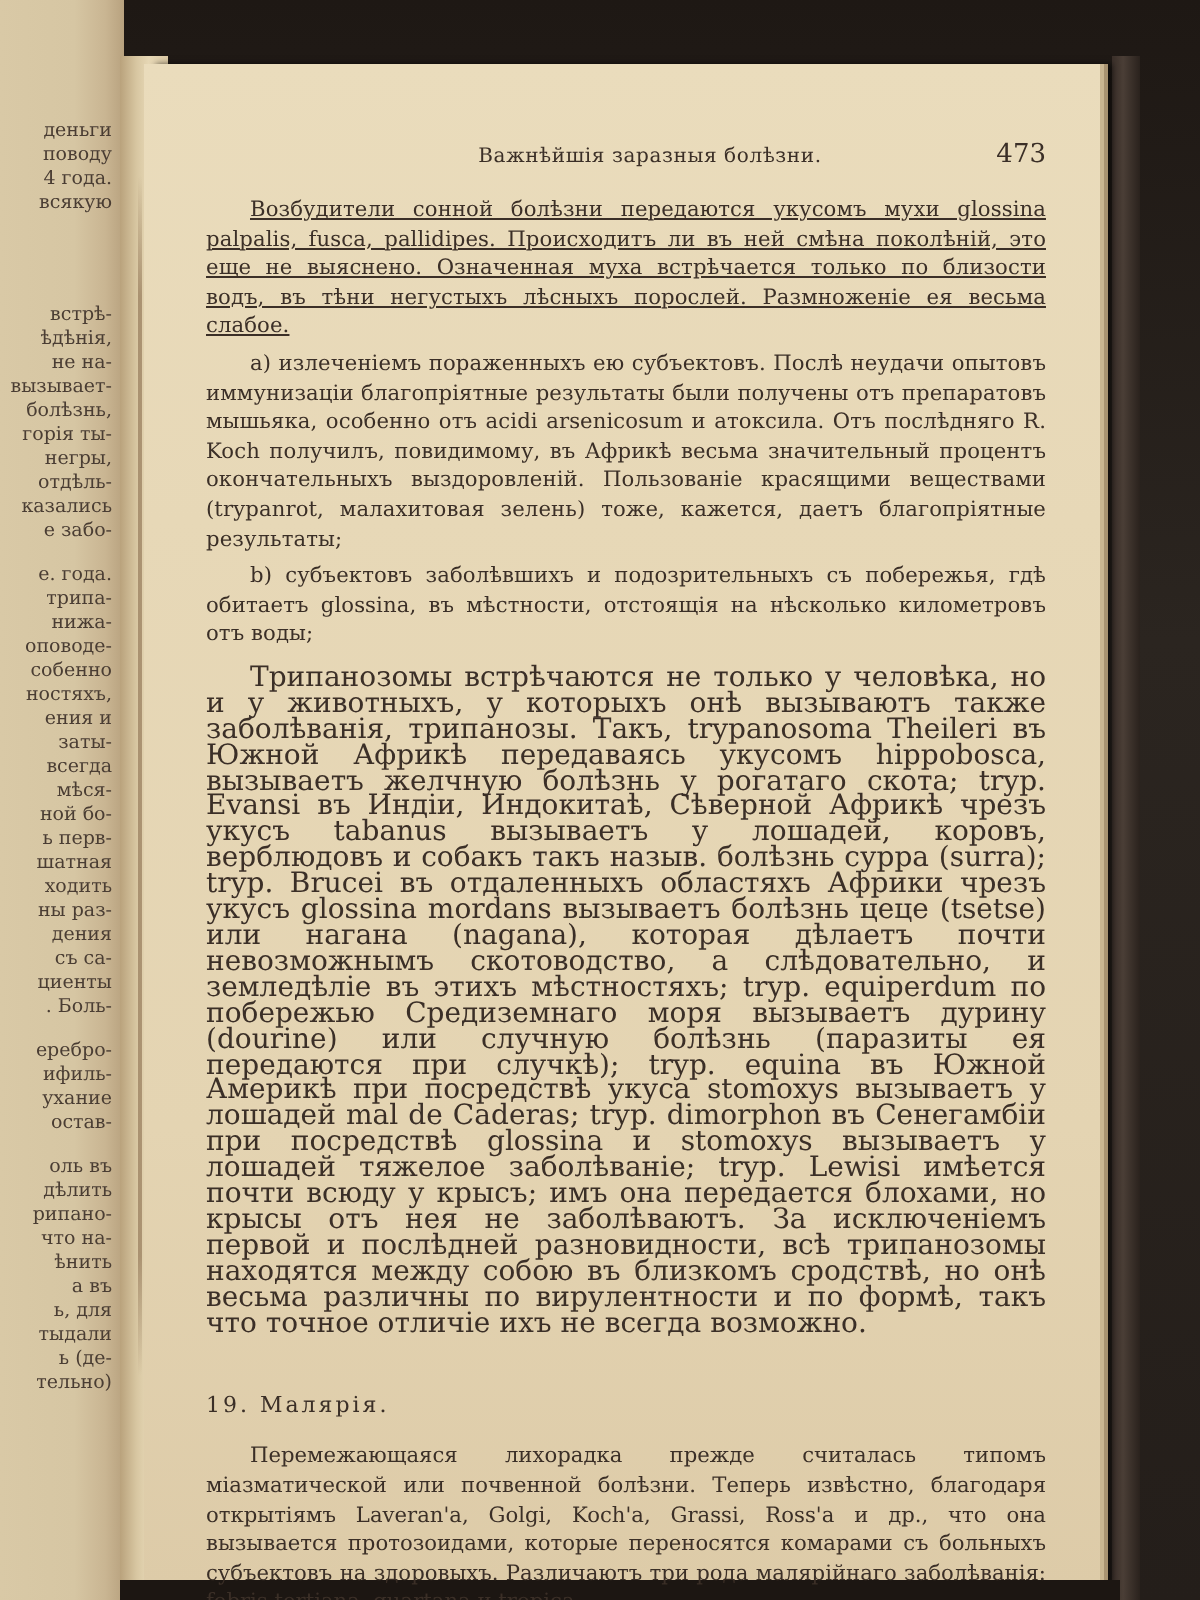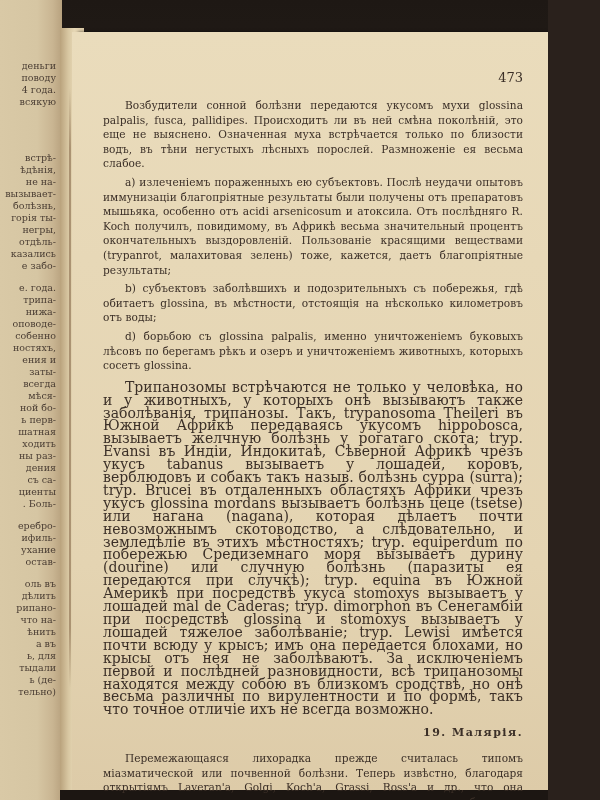--- a/index.html
+++ b/index.html
@@ -3,21 +3,21 @@
   <meta charset="utf-8">
   <style>
     html, body {
       margin: 0; padding: 0;
       width: 600px; height: 800px;
       overflow: hidden;
       background: #2a211c;
     }
     .scene {
       position: relative;
-      width: 548px; height: 800px;
+      width: 600px; height: 800px;
       background: linear-gradient(180deg, #1e1814 0%, #2b2520 40%, #241e1a 100%);
       overflow: hidden;
     }
     
     .left-page {
       position: absolute;
       left: 0; top: 0;
       width: 62px; height: 800px;
       background: linear-gradient(90deg, #d9c9a6 0%, #d6c6a3 60%, #c9b592 85%, #b8a27f 100%);
       overflow: hidden;
@@ -93,36 +93,36 @@
     }
     .main-text {
       margin-top: 10px;
       width: 420px;
       font-size: 10.6px;
       line-height: 14.6px;
       text-align: justify;
       letter-spacing: 0.05px;
     }
     .main-text p { margin: 0; }
-    .main-text p.indent { text-indent: 22px; margin-top: 3px; }
+    .main-text p.indent { text-indent: 22px; margin-top: 3px; text-decoration: underline; }
     .main-text p.item { text-indent: 22px; margin-top: 4px; }
     .small-text {
       margin-top: 8px;
       width: 420px;
       font-size: 14px;
       line-height: 12.9px;
       text-align: justify;
       text-indent: 22px;
     }
     .section-head {
-      margin-top: 10px;
-      width: 420px;
-      text-align: right;
+      margin-top: 28px;
+      width: 420px;
+      text-align: left;
       font-size: 11px;
-      font-weight: bold;
+      font-weight: normal;
       letter-spacing: 1.5px;
     }
     .section-text {
       margin-top: 12px;
       width: 420px;
       font-size: 10.6px;
       line-height: 14.6px;
       text-align: justify;
       text-indent: 22px;
     }
@@ -182,28 +182,28 @@
     </div>
   <div class="gutter">
     <div class="thread"></div>
   </div>
   <div class="cover-right"></div>
   <div class="right-page"></div>
   <div class="page-edge-bottom"></div>
 
   <div class="content">
     <div class="running-head">
+      <span class="title">Важнѣйшія заразныя болѣзни.</span>
       <span class="pageno">473</span>
     </div>
 
     <div class="main-text">
       <p class="indent">Возбудители сонной болѣзни передаются укусомъ мухи glossina palpalis, fusca, pallidipes. Происходитъ ли въ ней смѣна поколѣній, это еще не выяснено. Означенная муха встрѣчается только по близости водъ, въ тѣни негустыхъ лѣсныхъ порослей. Размноженіе ея весьма слабое.</p>
       <p class="item">a) излеченіемъ пораженныхъ ею субъектовъ. Послѣ неудачи опытовъ иммунизаціи благопріятные результаты были получены отъ препаратовъ мышьяка, особенно отъ acidi arsenicosum и атоксила. Отъ послѣдняго R. Koch получилъ, повидимому, въ Африкѣ весьма значительный процентъ окончательныхъ выздоровленій. Пользованіе красящими веществами (trypanrot, малахитовая зелень) тоже, кажется, даетъ благопріятные результаты;</p>
       <p class="item">b) субъектовъ заболѣвшихъ и подозрительныхъ съ побережья, гдѣ обитаетъ glossina, въ мѣстности, отстоящія на нѣсколько километровъ отъ воды;</p>
-      <p class="item">d) борьбою съ glossina palpalis, именно уничтоженіемъ буковыхъ лѣсовъ по берегамъ рѣкъ и озеръ и уничтоженіемъ животныхъ, которыхъ сосетъ glossina.</p>
     </div>
 
     <div class="small-text">Трипанозомы встрѣчаются не только у человѣка, но и у животныхъ, у которыхъ онѣ вызываютъ также заболѣванія, трипанозы. Такъ, trypanosoma Theileri въ Южной Африкѣ передаваясь укусомъ hippobosca, вызываетъ желчную болѣзнь у рогатаго скота; tryp. Evansi въ Индіи, Индокитаѣ, Сѣверной Африкѣ чрезъ укусъ tabanus вызываетъ у лошадей, коровъ, верблюдовъ и собакъ такъ назыв. болѣзнь сурра (surra); tryp. Brucei въ отдаленныхъ областяхъ Африки чрезъ укусъ glossina mordans вызываетъ болѣзнь цеце (tsetse) или нагана (nagana), которая дѣлаетъ почти невозможнымъ скотоводство, а слѣдовательно, и земледѣліе въ этихъ мѣстностяхъ; tryp. equiperdum по побережью Средиземнаго моря вызываетъ дурину (dourine) или случную болѣзнь (паразиты ея передаются при случкѣ); tryp. equina въ Южной Америкѣ при посредствѣ укуса stomoxys вызываетъ у лошадей mal de Caderas; tryp. dimorphon въ Сенегамбіи при посредствѣ glossina и stomoxys вызываетъ у лошадей тяжелое заболѣваніе; tryp. Lewisi имѣется почти всюду у крысъ; имъ она передается блохами, но крысы отъ нея не заболѣваютъ. За исключеніемъ первой и послѣдней разновидности, всѣ трипанозомы находятся между собою въ близкомъ сродствѣ, но онѣ весьма различны по вирулентности и по формѣ, такъ что точное отличіе ихъ не всегда возможно.</div>
 
     <div class="section-head">19. Малярія.</div>
     <div class="section-text">Перемежающаяся лихорадка прежде считалась типомъ міазматической или почвенной болѣзни. Теперь извѣстно, благодаря открытіямъ Laveran'a, Golgi, Koch'a, Grassi, Ross'a и др., что она вызывается протозоидами, которые переносятся комарами съ больныхъ субъектовъ на здоровыхъ. Различаютъ три рода малярійнаго заболѣванія: febris tertiana, quartana и tropica.</div>
   </div>
 </div>
 
 </body></html>

